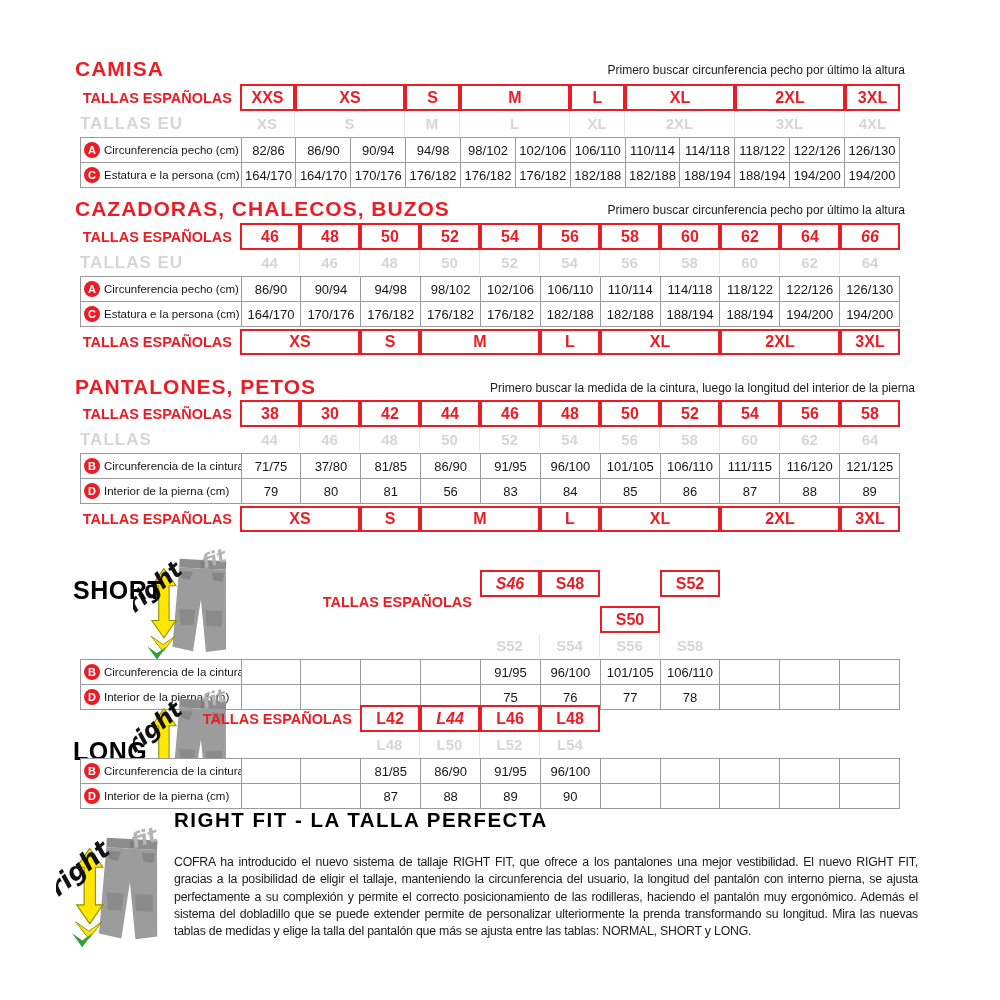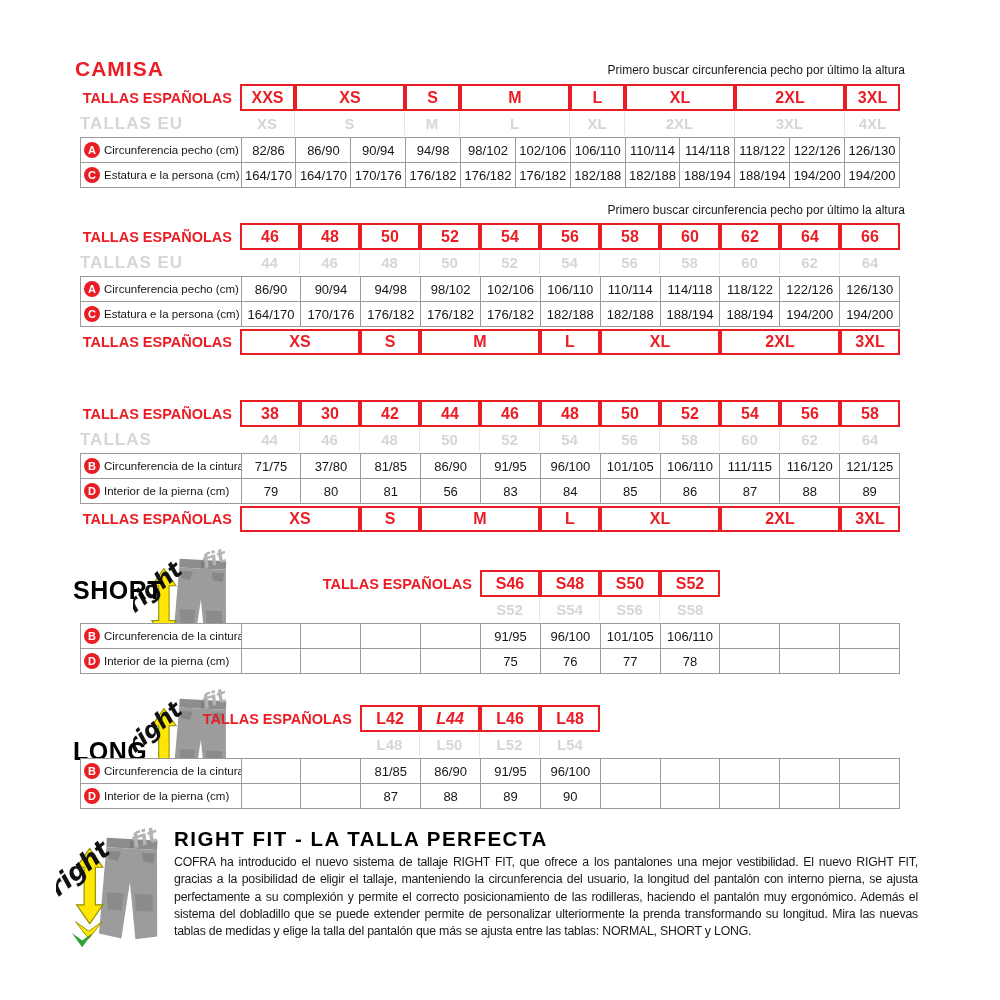--- a/index.html
+++ b/index.html
@@ -133,35 +133,36 @@
           <div class="st-dcell" style="width: 55px;">182/188</div>
           <div class="st-dcell" style="width: 55px;">182/188</div>
           <div class="st-dcell" style="width: 55px;">188/194</div>
           <div class="st-dcell" style="width: 55px;">188/194</div>
           <div class="st-dcell" style="width: 55px;">194/200</div>
           <div class="st-dcell" style="width: 55px;">194/200</div>
         </div>
       </div>
     </div>
 
+  <h2 class="sec-title" style="left:75px;top:197px">CAZADORAS, CHALECOS, BUZOS</h2>
   <div class="note" style="right:95px;top:203px">Primero buscar circunferencia pecho por último la altura</div>
   <div class="st" style="left:80px;top:223px">
       <div class="st-row ">
         <div class="st-eslabel">TALLAS ESPAÑOLAS</div>
         <div class="st-box" style="width: 60px;">46</div>
         <div class="st-box" style="width: 60px;">48</div>
         <div class="st-box" style="width: 60px;">50</div>
         <div class="st-box" style="width: 60px;">52</div>
         <div class="st-box" style="width: 60px;">54</div>
         <div class="st-box" style="width: 60px;">56</div>
         <div class="st-box" style="width: 60px;">58</div>
         <div class="st-box" style="width: 60px;">60</div>
         <div class="st-box" style="width: 60px;">62</div>
         <div class="st-box" style="width: 60px;">64</div>
-        <div class="st-box" style="width: 60px;">66</div>
+        <div class="st-box" style="width: 60px; font-style: italic;">66</div>
       </div>
       <div class="st-row st-grayrow">
         <div class="st-graylabel">TALLAS EU</div>
         <div class="st-gray" style="width: 60px;">44</div>
         <div class="st-gray" style="width: 60px;">46</div>
         <div class="st-gray" style="width: 60px;">48</div>
         <div class="st-gray" style="width: 60px;">50</div>
         <div class="st-gray" style="width: 60px;">52</div>
         <div class="st-gray" style="width: 60px;">54</div>
         <div class="st-gray" style="width: 60px;">56</div>
@@ -211,20 +212,22 @@
         <div class="st-box" style="width: 120px;">XS</div>
         <div class="st-box" style="width: 60px;">S</div>
         <div class="st-box" style="width: 120px;">M</div>
         <div class="st-box" style="width: 60px;">L</div>
         <div class="st-box" style="width: 120px;">XL</div>
         <div class="st-box" style="width: 120px;">2XL</div>
         <div class="st-box" style="width: 60px;">3XL</div>
       </div>
     </div>
 
+  <h2 class="sec-title" style="left:75px;top:375px">PANTALONES, PETOS</h2>
+  <div class="note" style="right:85px;top:381px">Primero buscar la medida de la cintura, luego la longitud del interior de la pierna</div>
   <div class="st" style="left:80px;top:400px">
       <div class="st-row ">
         <div class="st-eslabel">TALLAS ESPAÑOLAS</div>
         <div class="st-box" style="width: 60px;">38</div>
         <div class="st-box" style="width: 60px;">30</div>
         <div class="st-box" style="width: 60px;">42</div>
         <div class="st-box" style="width: 60px;">44</div>
         <div class="st-box" style="width: 60px;">46</div>
         <div class="st-box" style="width: 60px;">48</div>
         <div class="st-box" style="width: 60px;">50</div>
@@ -295,23 +298,23 @@
       </div>
     </div>
 
   <svg class="rf-logo" style="left:133px;top:546px" width="112" height="116" viewBox="0 0 120 134">
       <use href="#rf-logo"></use>
     </svg>
   <div class="mode-label" style="left:73px;top:576px">SHORT</div>
   <div class="st" style="left:80px;top:570px">
       <div class="st-row">
         <div class="st-eslabel" style="width: 400px;">TALLAS ESPAÑOLAS</div>
-        <div class="st-box" style="width: 60px;">S46</div>
+        <div class="st-box" style="width: 60px; font-style: italic;">S46</div>
         <div class="st-box" style="width: 60px;">S48</div>
-        <div class="st-box" style="width: 60px;">S50</div>
+        <div class="st-box" style="width: 60px; margin-top: 36px;">S50</div>
         <div class="st-box" style="width: 60px;">S52</div>
       </div>
       <div class="st-row st-grayrow">
         <div class="st-spacer" style="width: 400px;"></div>
         <div class="st-gray" style="width: 60px;">S52</div>
         <div class="st-gray" style="width: 60px;">S54</div>
         <div class="st-gray" style="width: 60px;">S56</div>
         <div class="st-gray" style="width: 60px;">S58</div>
       </div>
       <div class="st-grid">
@@ -405,16 +408,16 @@
           <div class="st-dcell" style="width: 60px;"></div>
           <div class="st-dcell" style="width: 60px;"></div>
           <div class="st-dcell" style="width: 60px;"></div>
         </div>
       </div>
     </div>
 
   <svg class="rf-logo" style="left:56px;top:824px" width="122" height="126" viewBox="0 0 120 134">
       <use href="#rf-logo"></use>
     </svg>
-  <div class="rf-title" style="left:174px;top:827px">RIGHT FIT - LA TALLA PERFECTA</div>
+  <div class="rf-title" style="left:174px;top:808px">RIGHT FIT - LA TALLA PERFECTA</div>
   <div class="rf-body" style="left:174px;top:854px">COFRA ha introducido el nuevo sistema de tallaje RIGHT FIT, que ofrece a los pantalones una mejor vestibilidad. El nuevo RIGHT FIT, gracias a la posibilidad de eligir el tallaje, manteniendo la circunferencia del usuario, la longitud del pantalón con interno pierna, se ajusta perfectamente a su complexión y permite el correcto posicionamiento de las rodilleras, haciendo el pantalón muy ergonómico. Además el sistema del dobladillo que se puede extender permite de personalizar ulteriormente la prenda transformando su longitud. Mira las nuevas tablas de medidas y elige la talla del pantalón que más se ajusta entre las tablas: NORMAL, SHORT y LONG.</div>
 
 </div>
 
 </body></html>

